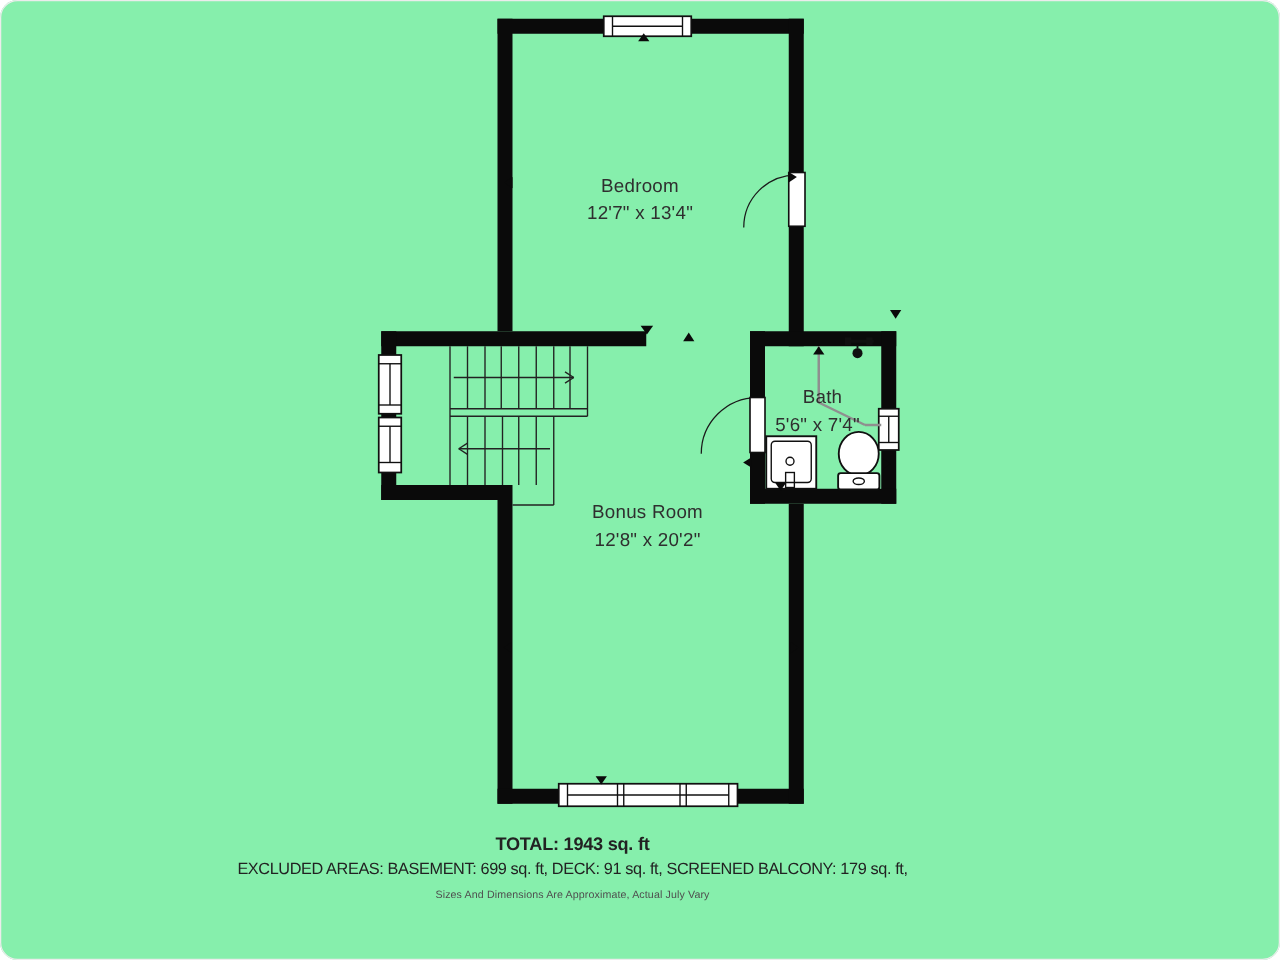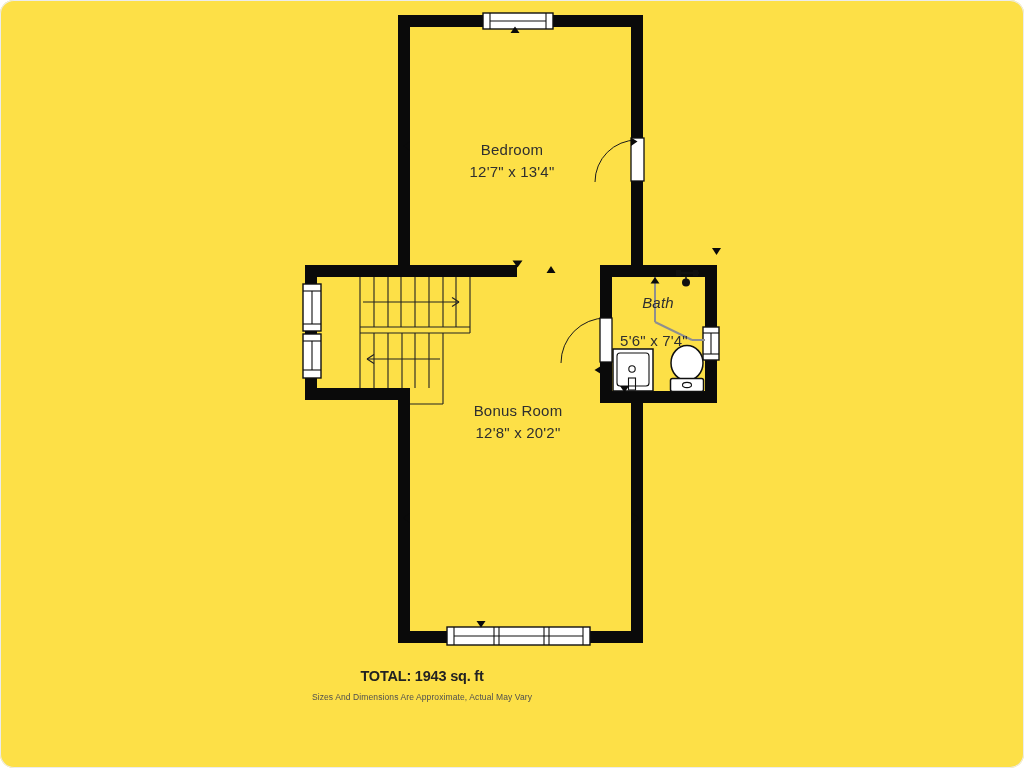--- a/index.html
+++ b/index.html
@@ -1,29 +1,29 @@
 <!DOCTYPE html>
 <html><head>
 <meta charset="utf-8">
 <style>
   html,body{margin:0;padding:0;background:#fff;}
   .stage{
-    position:relative;width:1024px;height:768px;background:#fde047;
+    position:relative;width:1024px;height:768px;background:#86efac;
     font-family:"Liberation Sans", sans-serif;overflow:hidden;
     border-radius:14px;box-shadow:inset 0 0 0 1px #ececec;
   }
   .stage svg{position:absolute;left:0;top:0;}
   .label{
     position:absolute;transform:translate(-50%,-50%);
     color:#2f2f2f;white-space:nowrap;text-align:center;
     font-size:15px;letter-spacing:.2px;
   }
   .footer{
     position:absolute;left:0;top:668px;width:844px;text-align:center;
-    color:#222;font-size:13px;letter-spacing:-.3px;line-height:17.8px;
+    color:#222;font-size:13px;letter-spacing:-.3px;line-height:17.8px;padding-left:36px;
   }
   .footer .total{font-weight:bold;font-size:14.5px;letter-spacing:-.2px;}
   .footer .disclaimer{
     font-size:8.5px;color:#4f4f4f;letter-spacing:.1px;margin-top:6px;line-height:10px;
   }
   .wall{fill:#0a0a0a;}
   .win{fill:#ffffff;stroke:#101010;stroke-width:1.4;}
   .winline{stroke:#101010;stroke-width:1.1;fill:none;}
   .thin{stroke:#222222;stroke-width:1.1;fill:none;}
   .leaf{fill:#ffffff;stroke:#101010;stroke-width:1.3;}
@@ -174,24 +174,25 @@
       <polygon class="marker" points="712,248 721,248 716.5,255"></polygon>
       <polygon class="marker" points="409.5,513.5 409.5,522.5 403,518"></polygon>
       <polygon class="marker" points="632.5,513.5 632.5,522.5 639,518"></polygon>
       <polygon class="marker" points="476.5,621 485.5,621 481,627.5"></polygon>
     </g>
   </svg>
 
   <div class="label" style="left:512px;top:149px;">Bedroom</div>
   <div class="label" style="left:512px;top:171px;">12'7" x 13'4"</div>
 
-  <div class="label" style="left:658px;top:302px;font-style:italic;">Bath</div>
+  <div class="label" style="left:658px;top:318px;">Bath</div>
   <div class="label" style="left:654px;top:340px;">5'6" x 7'4"</div>
 
   <div class="label" style="left:518px;top:410px;text-align:right;">Bonus Room</div>
   <div class="label" style="left:518px;top:432px;">12'8" x 20'2"</div>
 
   <div class="footer">
     <div class="total">TOTAL: 1943 sq. ft</div>
-    <div class="disclaimer">Sizes And Dimensions Are Approximate, Actual May Vary</div>
+    <div>EXCLUDED AREAS: BASEMENT: 699 sq. ft, DECK: 91 sq. ft, SCREENED BALCONY: 179 sq. ft,</div>
+    <div class="disclaimer">Sizes And Dimensions Are Approximate, Actual July Vary</div>
   </div>
 
 </div>
 
 </body></html>

